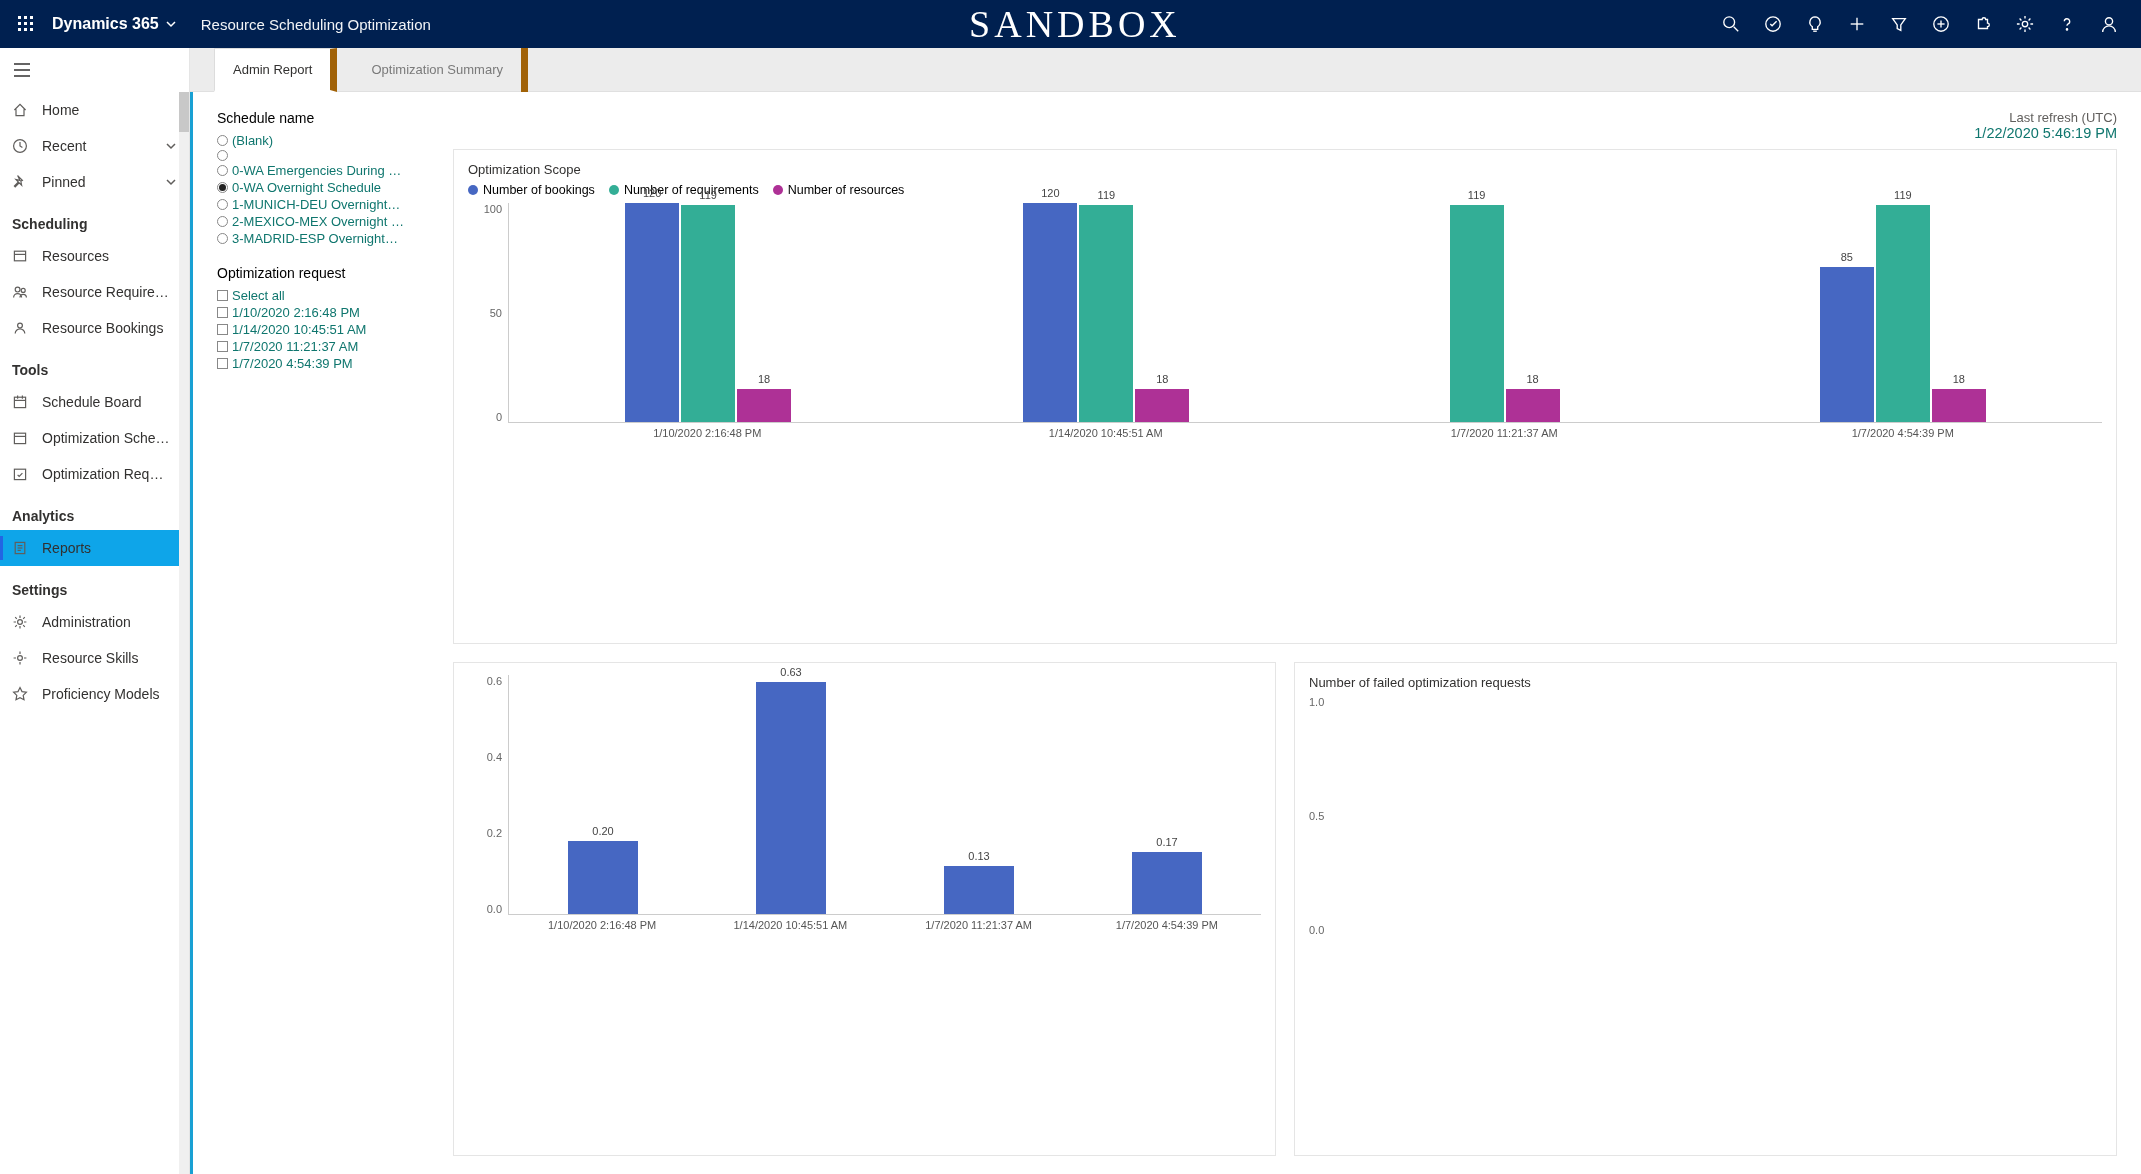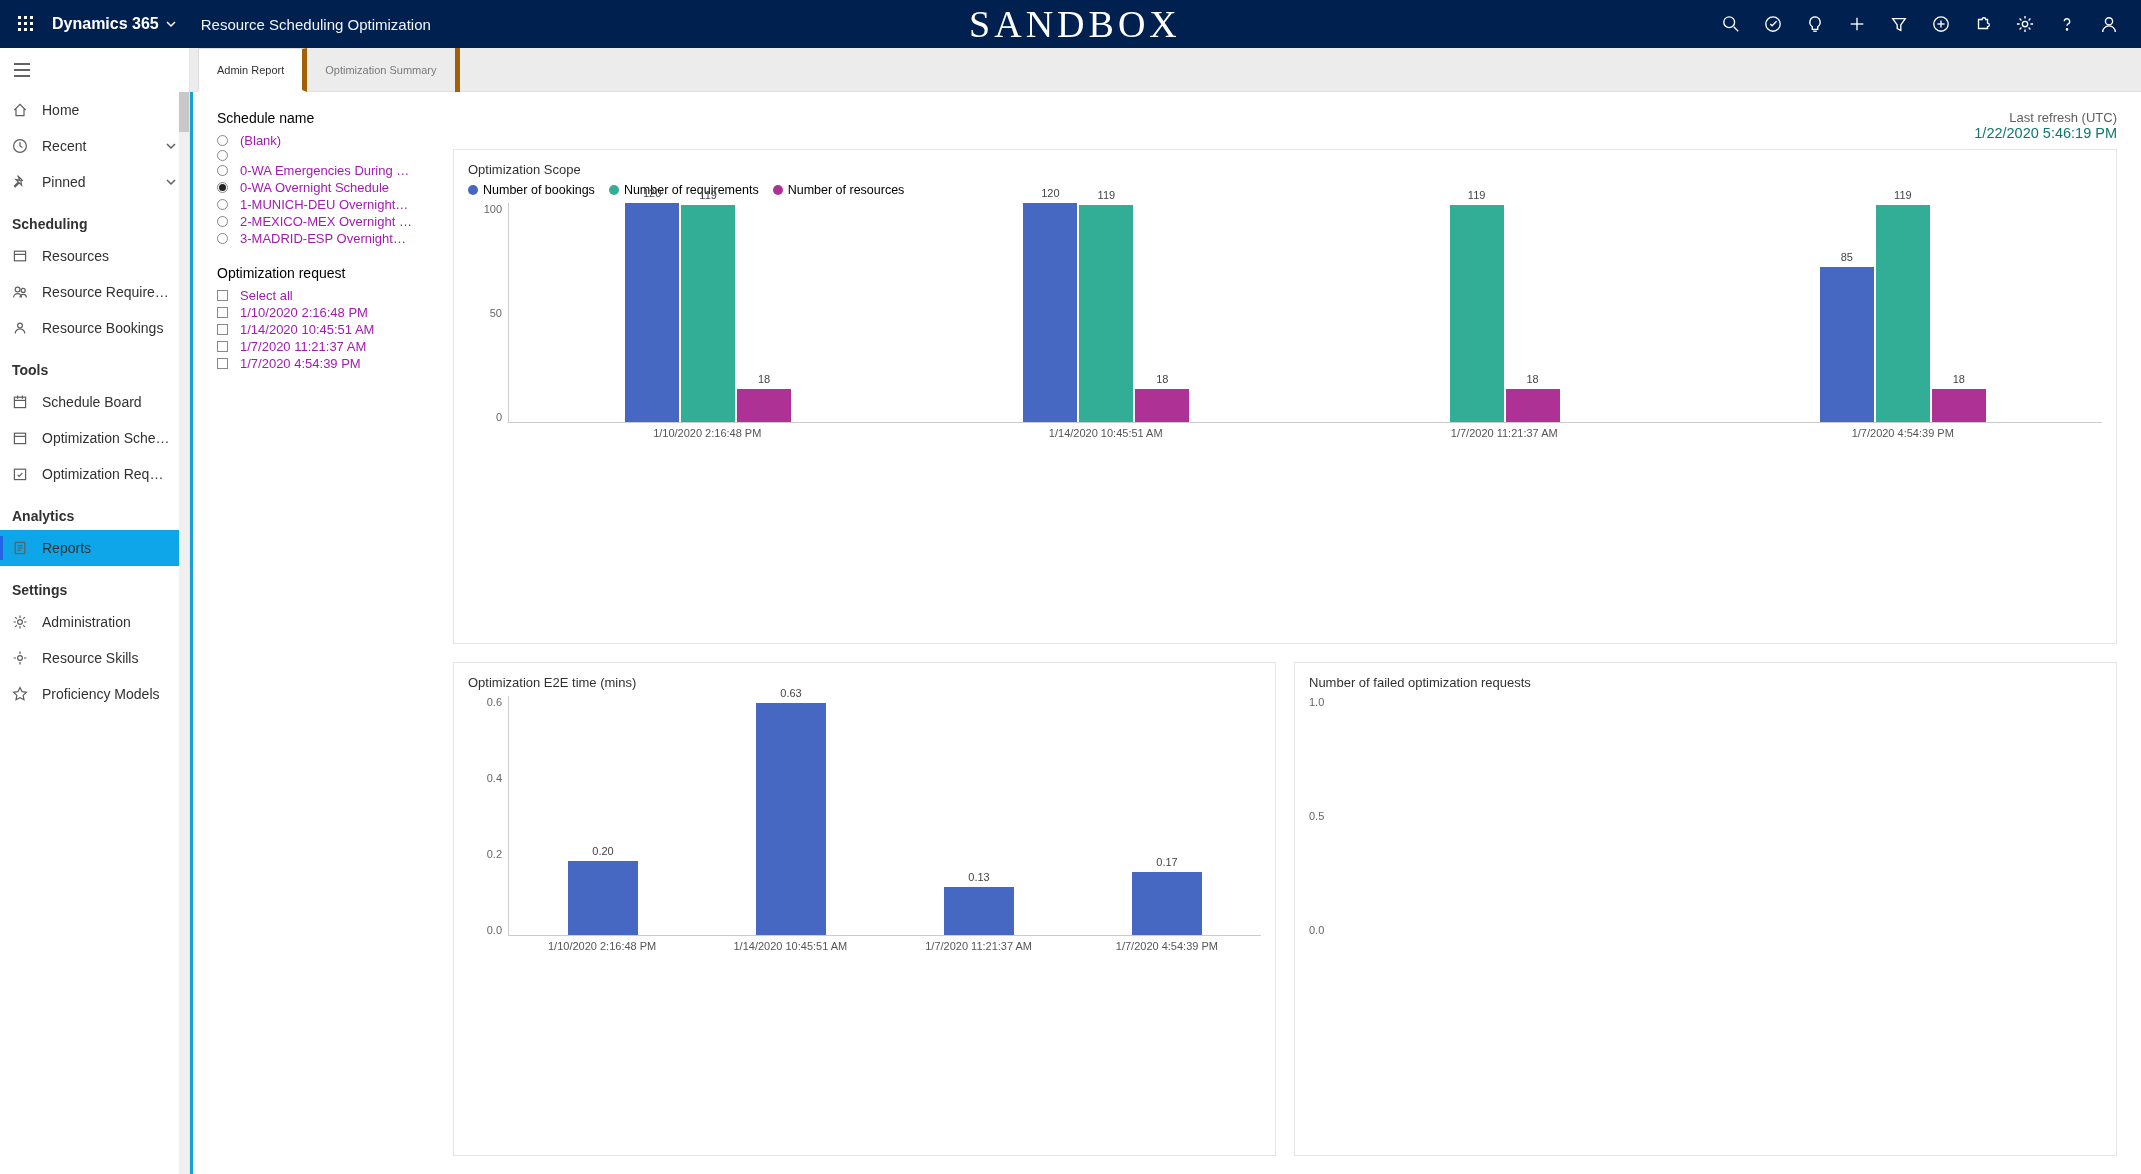--- a/index.html
+++ b/index.html
@@ -22,33 +22,33 @@
 .scrollbar-stub { position: absolute; right: 0; top: 44px; bottom: 0; width: 10px; background: #f0f0f0; }
 .scrollbar-thumb { background: #c8c8c8; width: 100%; height: 40px; position: relative; top: 0; }
 .nav-item, .nav-item-expand { display: flex; align-items: center; height: 36px; padding: 0 12px; font-size: 14px; color: #323130; cursor: pointer; gap: 14px; white-space: nowrap; text-overflow: ellipsis; overflow: hidden; }
 .nav-item svg, .nav-item-expand svg.leading { width: 16px; height: 16px; stroke: #605e5c; fill: none; stroke-width: 1.5; flex-shrink: 0; }
 .nav-item-expand .chev-right { margin-left: auto; }
 .nav-section { padding: 16px 12px 6px; font-weight: 600; font-size: 14px; color: #323130; }
 .nav-item.selected { background: #0ea5e9; position: relative; }
 .nav-item.selected::before { content: ""; position: absolute; left: 0; top: 6px; bottom: 6px; width: 3px; background: #2266E3; }
 .main { flex: 1; display: flex; flex-direction: column; background: #ECECEC; min-width: 0; }
 .tabs { display: flex; align-items: center; height: 44px; padding-left: 8px; background: #ececec; border-bottom: 1px solid #e0e0e0;}
-.tab { padding: 0 18px; height: 44px; display: flex; align-items: center; font-size: 11px; color: #7a7a7a; cursor: pointer; border-right: 5px solid #a16207; }
+.tab { padding: 0 18px; height: 44px; display: flex; align-items: center; font-size: 13px; color: #7a7a7a; cursor: pointer; border-right: 7px solid #a16207; margin-left: 16px; }
 .tab.active { background: #fff; color: #323130; font-weight: 500; border-bottom: 2px solid #fff; margin-bottom: -1px; border-top: 1px solid #dcdcdc; border-left: 1px solid #dcdcdc;}
 .content { flex: 1; background: #fff; border-left: 3px solid #18a0d3; margin: 0; padding: 18px 24px; overflow: auto; display: grid; grid-template-columns: 220px 1fr; grid-template-rows: auto 1fr; column-gap: 16px; }
 .filters { grid-row: 1 / span 2; }
 .topright { display: flex; justify-content: flex-end; flex-direction: column; align-items: flex-end; grid-column: 2; font-size: 13px; color: #605e5c; margin-bottom: 8px;}
 .topright .val { font-size: 14.5px; color: #0f766e; }
 .charts { grid-column: 2; display: grid; grid-template-columns: 1fr 1fr; grid-template-rows: auto auto; gap: 18px; }
 .card { background: #fff; border: 1px solid #e5e5e5; padding: 12px 14px 6px; }
 .card-wide { grid-column: 1 / span 2; }
 .card-title { font-size: 13px; color: #323130; margin-bottom: 6px; }
 .filter-title { font-size: 14px; margin-bottom: 6px; }
 .filter-list { list-style: none; margin-bottom: 18px; }
-.filter-list li { font-size: 13px; color: #a21caf; padding: 1px 0; display: flex; align-items: center; gap: 12px; cursor: pointer; white-space: nowrap; overflow: hidden; text-overflow: ellipsis;}
+.filter-list li { font-size: 13px; color: #0f766e; padding: 1px 0; display: flex; align-items: center; gap: 4px; cursor: pointer; white-space: nowrap; overflow: hidden; text-overflow: ellipsis;}
 .radio { width: 11px; height: 11px; border: 1px solid #888; border-radius: 50%; flex-shrink:0; display:inline-block; position: relative;}
 .radio.selected::after { content:""; position:absolute; background:#222; border-radius:50%; top:1px;left:1px;right:1px;bottom:1px;}
 .check { width: 11px; height: 11px; border: 1px solid #888; flex-shrink:0;}
 .legend { display: flex; gap: 14px; font-size: 12.5px; margin-bottom: 6px; }
 .legend span { display: flex; align-items: center; gap: 5px; }
 .swatch { width: 10px; height: 10px; border-radius: 50%; }
 .chart-area { display: flex; height: 220px; }
 .yaxis { display: flex; flex-direction: column; justify-content: space-between; align-items: flex-end; font-size: 11px; color: #666; padding-right: 6px; width: 40px;}
 .plot { flex: 1; border-left: 1px solid #ccc; border-bottom: 1px solid #ccc; display: flex; align-items: flex-end; justify-content: space-around; position: relative; }
 .group { display: flex; align-items: flex-end; gap: 2px; height: 100%; justify-content: center; flex:1; position: relative;}
@@ -416,21 +416,20 @@
             </div>
             <div class="xlabels" id="x0">
                 <div>1/10/2020 2:16:48 PM</div>
                 <div>1/14/2020 10:45:51 AM</div>
                 <div>1/7/2020 11:21:37 AM</div>
                 <div>1/7/2020 4:54:39 PM</div>
               </div>
           </div>
 
           <div class="card">
-            <div class="card-title">Optimization E2E time (mins)</div>
             <div class="chart-area" style="height:240px">
               <div class="yaxis" id="y1">
                   <div>0.6</div>
                   <div>0.4</div>
                   <div>0.2</div>
                   <div>0.0</div>
                 </div>
               <div class="plot single" id="plot1">
                   <div class="group">
                     <div class="bar blue" style="height: 30.7692%;">

